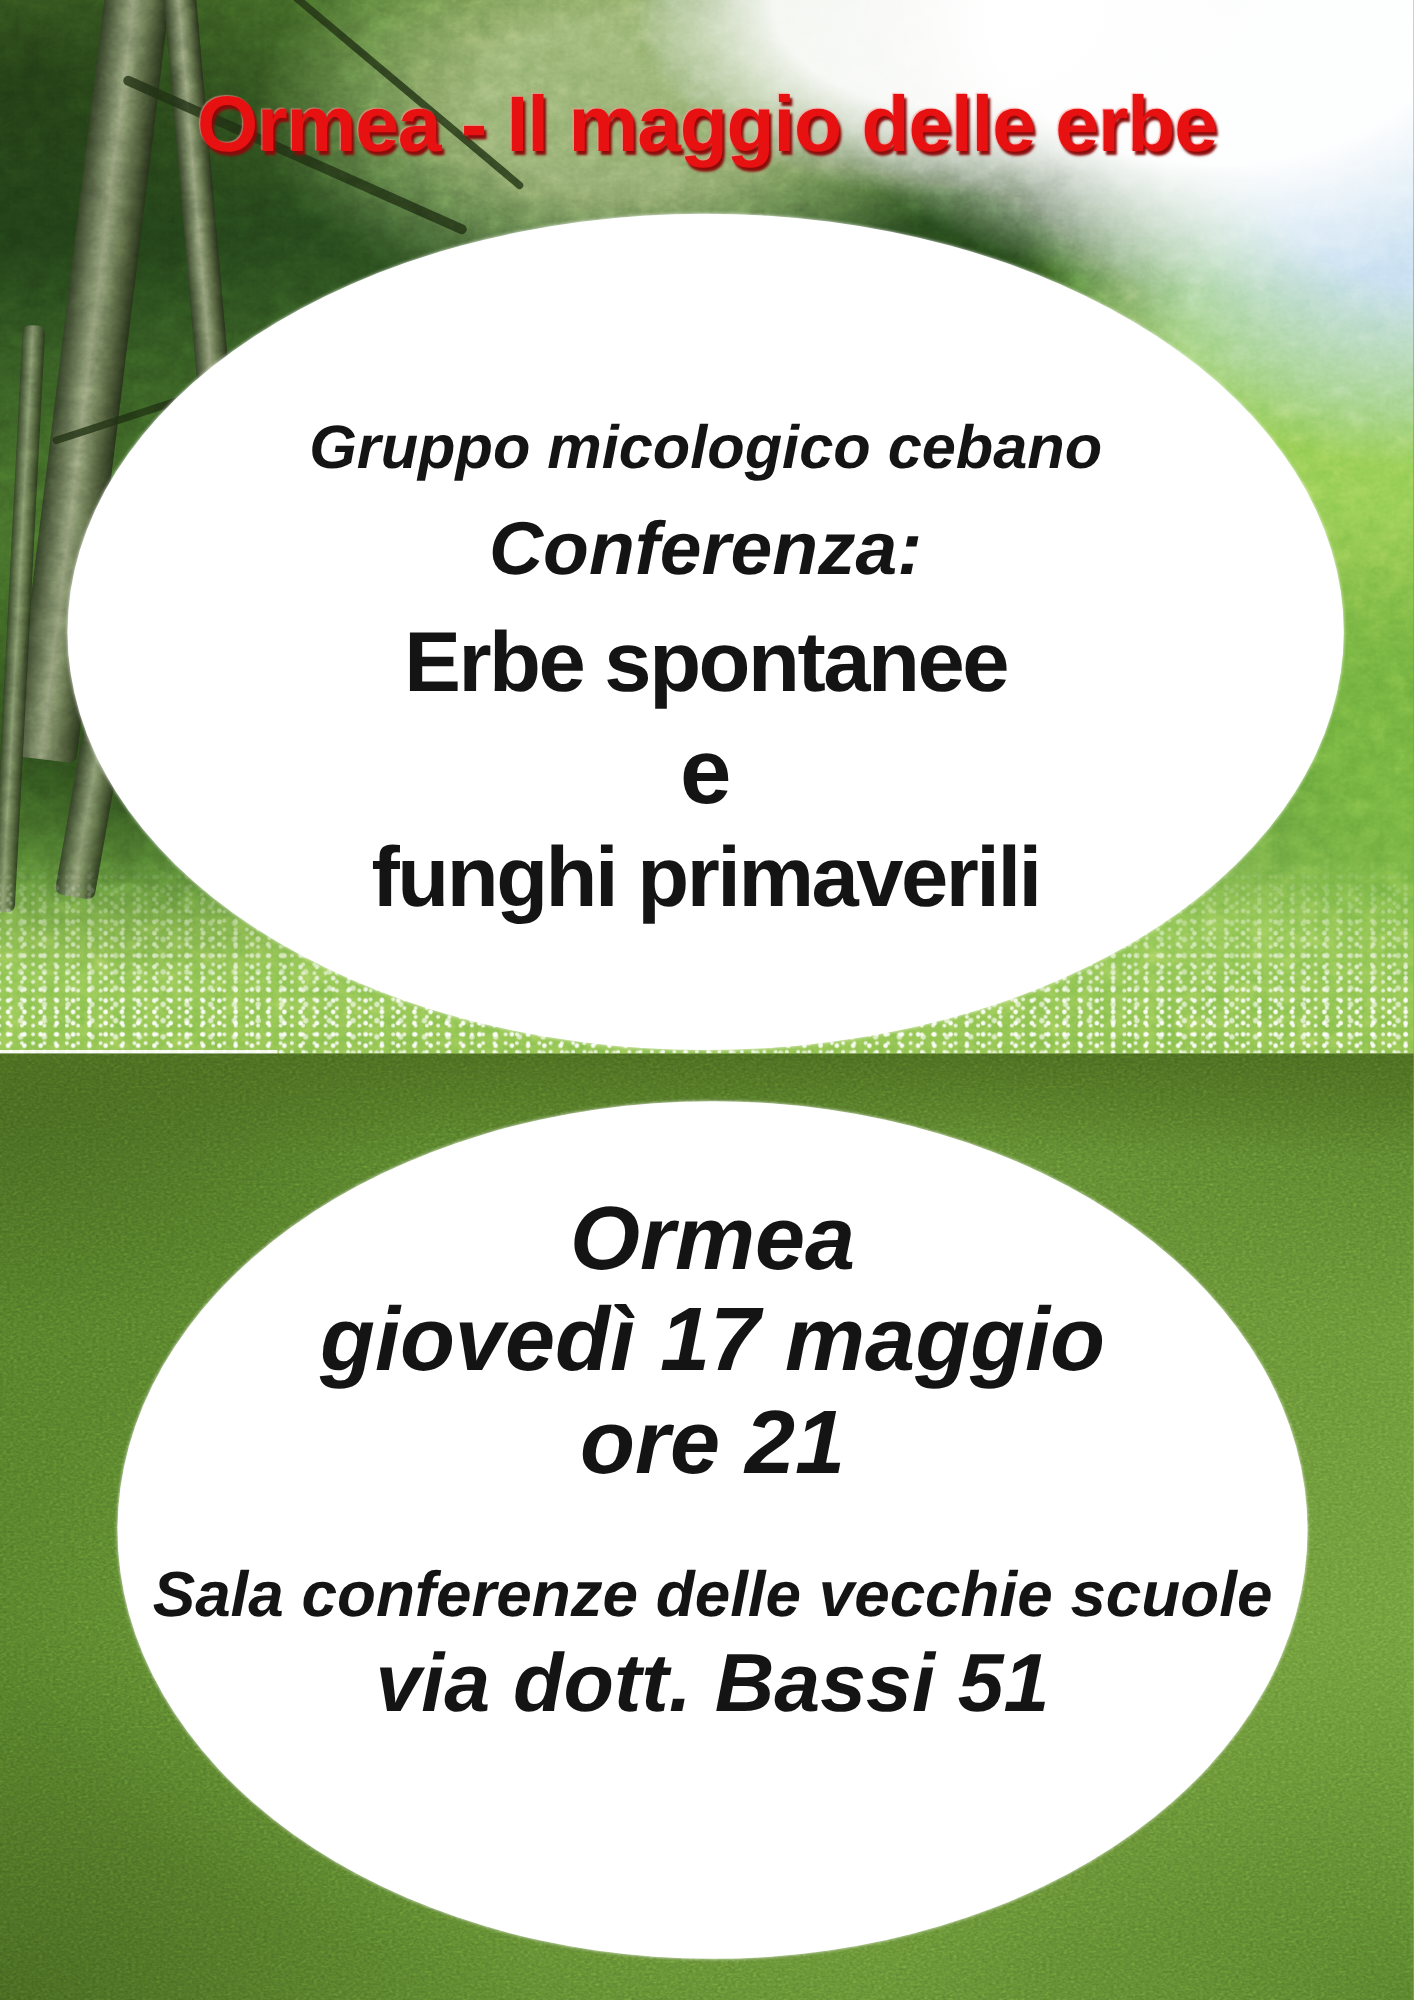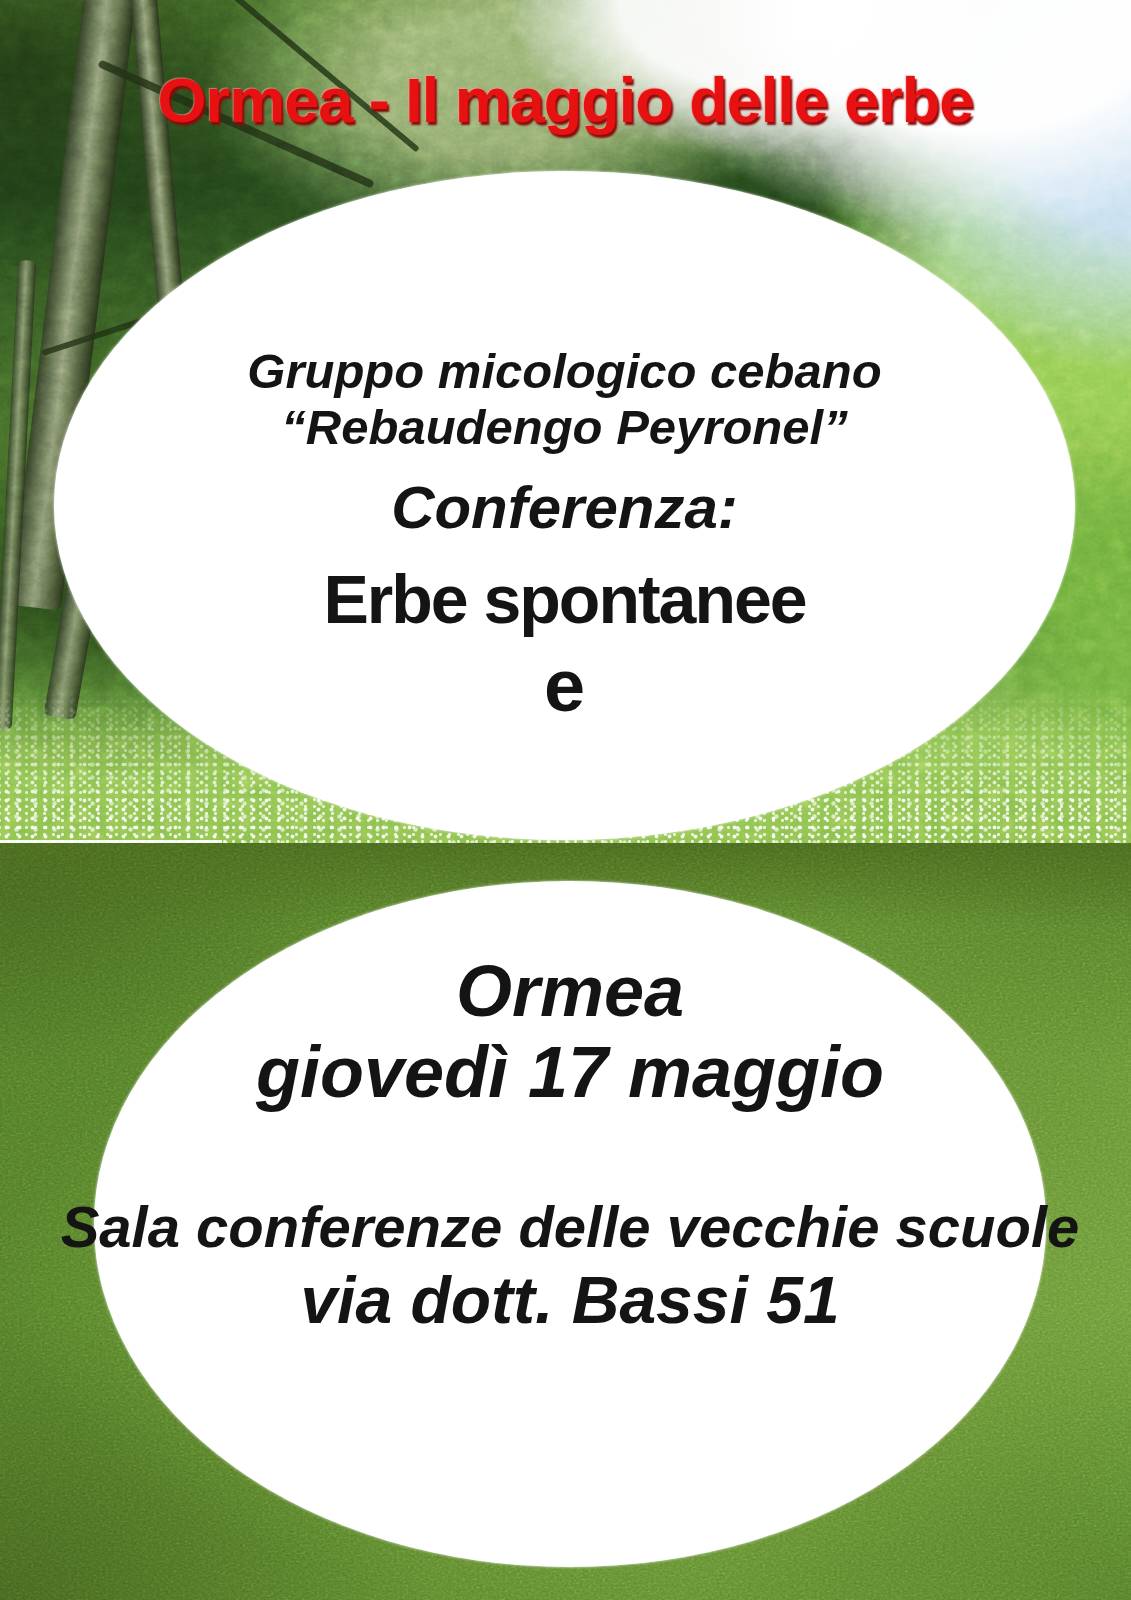--- a/index.html
+++ b/index.html
@@ -94,21 +94,21 @@
   .it{font-style:italic;}
   .ln-group{font-size:49px;line-height:1.14;}
   .ln-conf{font-size:60px;line-height:1.1;margin-top:19px;}
   .ln-topic{font-size:68px;line-height:1.0;letter-spacing:-2px;}
   .ln-topic1{margin-top:24px;}
   .ln-and{font-size:74px;line-height:1.0;margin-top:16px;}
   .ln-topic2{margin-top:14px;}
 
   .ellipse-bottom{left:94px;top:881px;width:952px;height:686px;padding-top:70px;box-sizing:border-box;}
   .ln-ev{font-size:72px;line-height:1.13;}
-  .ln-venue{font-size:58px;line-height:1.15;margin-top:80px;}
+  .ln-venue{font-size:51px;line-height:1.15;margin-top:52px;}
   .ln-addr{font-size:66px;line-height:1.1;margin-top:4px;}
 </style>
 </head>
 <body>
 
 <div class="poster">
 
   <div class="photo-top">
     <div class="trunk t1"></div>
     <div class="trunk t2"></div>
@@ -140,26 +140,27 @@
         <feColorMatrix type="saturate" values="0"></feColorMatrix>
       </filter>
       <rect width="100%" height="100%" filter="url(#grassNoise)"></rect>
     </svg>
   </div>
 
   <div class="title">Ormea - Il maggio delle erbe</div>
 
   <div class="ellipse ellipse-top">
     <div class="line it ln-group">Gruppo micologico cebano</div>
-    <div class="line it ln-group">“Rebaudengo Peyronel”</div>
     <div class="line it ln-conf">Conferenza:</div>
     <div class="line ln-topic ln-topic1">Erbe spontanee</div>
     <div class="line ln-and">e</div>
+    <div class="line ln-topic ln-topic2">funghi primaverili</div>
   </div>
 
   <div class="ellipse ellipse-bottom">
     <div class="line it ln-ev">Ormea</div>
     <div class="line it ln-ev">giovedì 17 maggio</div>
+    <div class="line it ln-ev">ore 21</div>
     <div class="line it ln-venue">Sala conferenze delle vecchie scuole</div>
     <div class="line it ln-addr">via dott. Bassi 51</div>
   </div>
 
 </div>
 
 </body></html>

